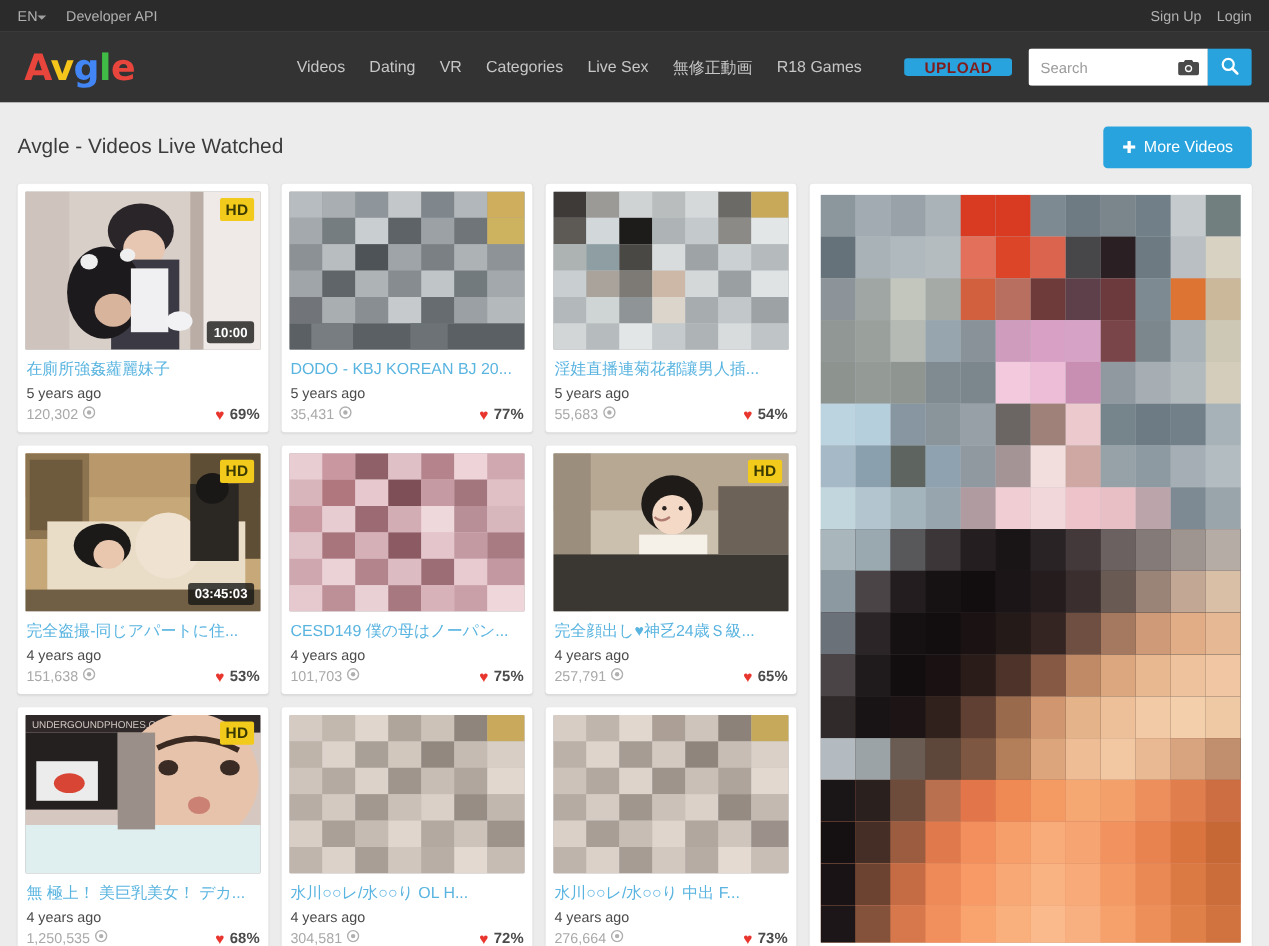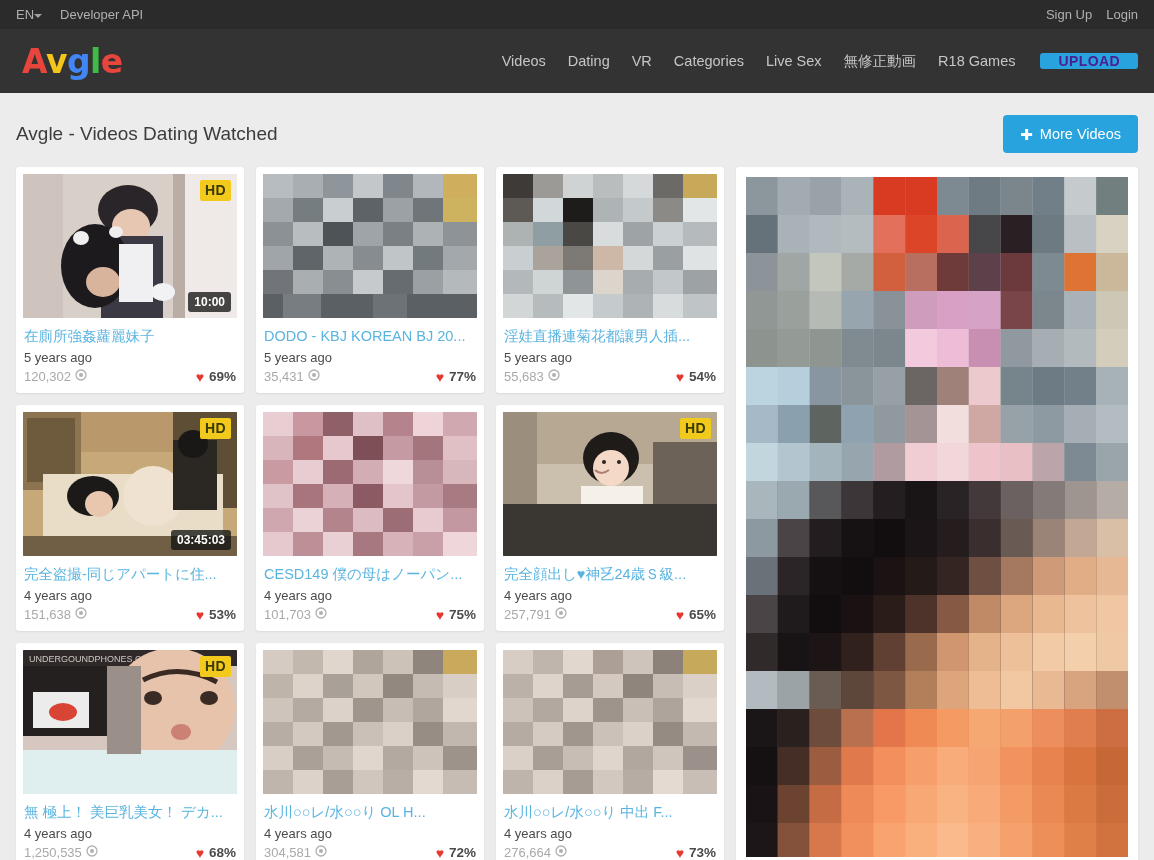--- a/index.html
+++ b/index.html
@@ -76,28 +76,28 @@
     color: #c6c6c6;
     text-decoration: none;
     font-size: 14.5px;
     padding: 8px 11px;
     white-space: nowrap;
     cursor: pointer;
   }
 
   .upload-btn {
     background: #29a3dd;
-    color: #4c1d95;
+    color: #7f1d1d;
     font-size: 14px;
     font-weight: bold;
     letter-spacing: 0.4px;
     border: none;
     border-radius: 3px;
     padding: 0 18px;
-    margin-left: 14px;
+    margin-left: 28px;
     cursor: pointer;
     font-family: inherit;
   }
 
   .search-wrap {
     display: flex;
     align-items: stretch;
     margin-left: 15px;
     height: 34px;
     border-radius: 3px;
@@ -290,24 +290,44 @@
     <a>Dating</a>
     <a>VR</a>
     <a>Categories</a>
     <a>Live Sex</a>
     <a>無修正動画</a>
     <a>R18 Games</a>
   </nav>
 
   <button class="upload-btn">UPLOAD</button>
 
+  <div class="search-wrap">
+    <div class="search-input-box">
+      <input type="text" placeholder="Search" style="">
+      <span class="cam-icon">
+        <svg width="19" height="15" viewBox="0 0 19 15" aria-hidden="true">
+          <path d="M6.3 0.6 L5.2 2.3 H1.7 A1.7 1.7 0 0 0 0 4 v8.6 A1.7 1.7 0 0 0 1.7 14.3 H17.3 A1.7 1.7 0 0 0 19 12.6 V4 A1.7 1.7 0 0 0 17.3 2.3 H13.8 L12.7 0.6 Z" fill="#4a4a4a"></path>
+          <circle cx="9.5" cy="8.3" r="3.3" fill="#ffffff"></circle>
+          <circle cx="9.5" cy="8.3" r="2.1" fill="#4a4a4a"></circle>
+        </svg>
+      </span>
+    </div>
+    <button class="search-go">
+      <span>
+        <svg width="16" height="16" viewBox="0 0 16 16" aria-hidden="true">
+          <circle cx="6.6" cy="6.6" r="5" fill="none" stroke="#ffffff" stroke-width="2"></circle>
+          <line x1="10.3" y1="10.3" x2="15" y2="15" stroke="#ffffff" stroke-width="2.4" stroke-linecap="round"></line>
+        </svg>
+      </span>
+    </button>
+  </div>
 </div>
 
 <div class="page-head">
-  <h1 class="page-title">Avgle - Videos Dating Watched</h1>
+  <h1 class="page-title">Avgle - Videos Live Watched</h1>
   <button class="more-videos-btn">
     <span class="plus-glyph">✚</span>
     <span>More Videos</span>
   </button>
 </div>
 
 <div class="content">
 
   <div class="video-grid">
 

